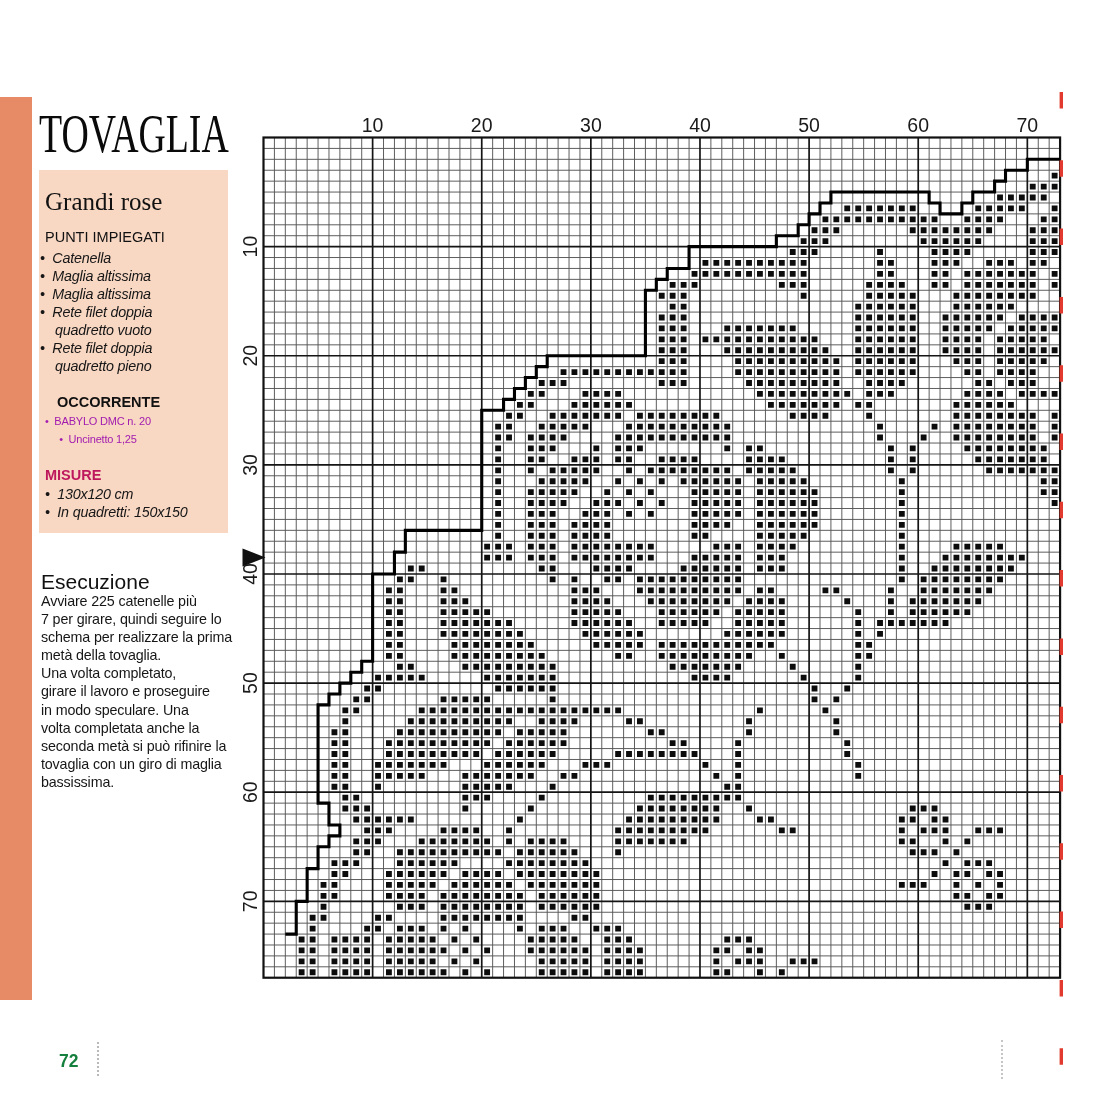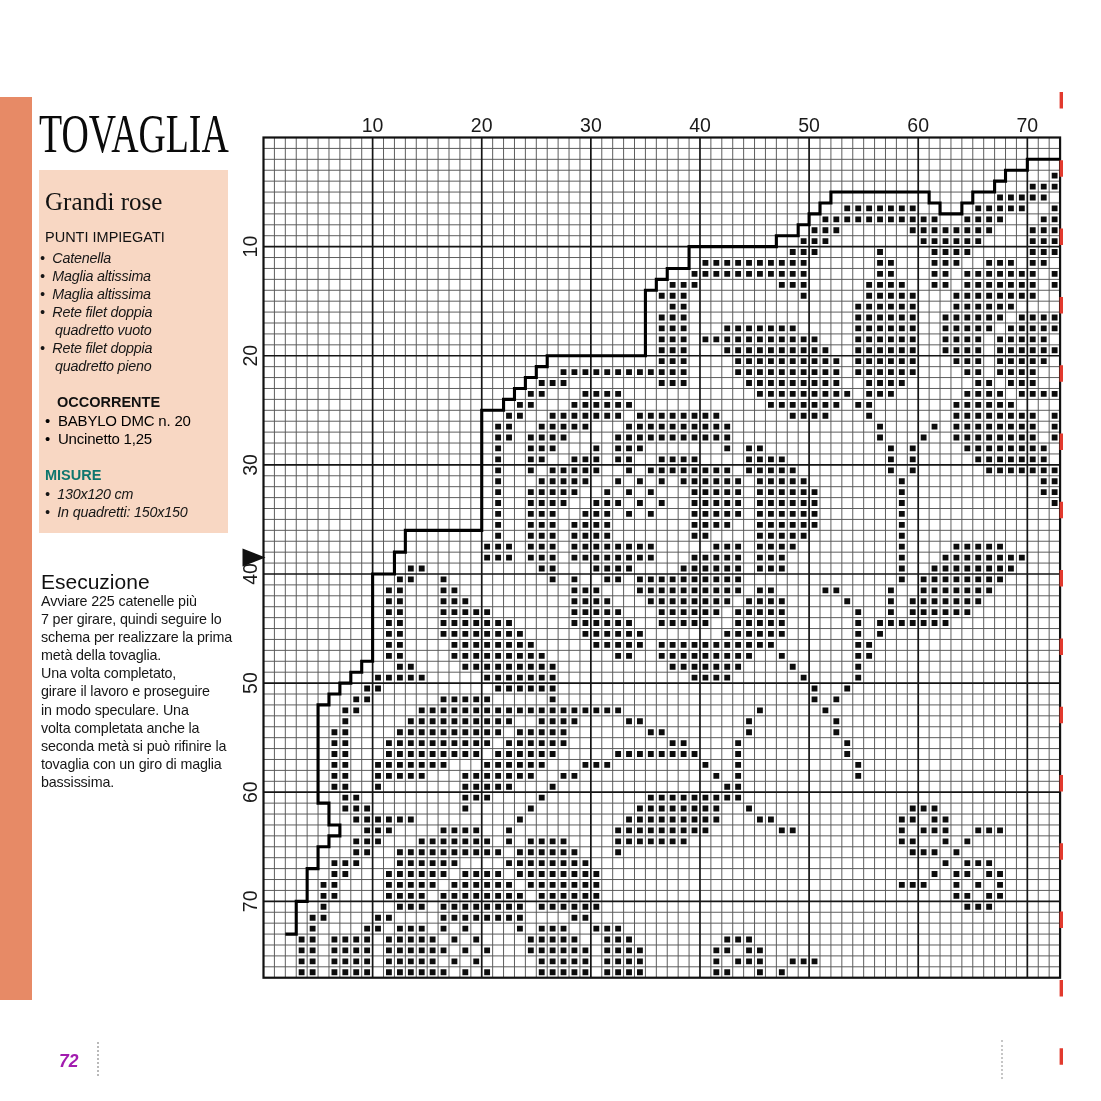--- a/index.html
+++ b/index.html
@@ -23,37 +23,37 @@
 <div>•&nbsp; Maglia altissima</div>
 <div>•&nbsp; Maglia altissima</div>
 <div>•&nbsp; Rete filet doppia</div>
 <div>&nbsp;&nbsp;&nbsp;&nbsp;quadretto vuoto</div>
 <div>•&nbsp; Rete filet doppia</div>
 <div>&nbsp;&nbsp;&nbsp;&nbsp;quadretto pieno</div>
 </div>
 
 <div class="abs" style="left:45px;top:394px;font-size:14.5px;font-weight:bold;color:#111;margin-left:12px;">OCCORRENTE</div>
 
-<div class="abs" style="left:45px;top:412px;font-size:15px;letter-spacing:-0.2px;color:#000000;line-height:18px;">
+<div class="abs" style="left:45px;top:412px;font-size:11px;letter-spacing:-0.2px;color:#a21caf;line-height:18px;text-align:center;">
 <div>•&nbsp; BABYLO DMC n. 20</div>
 <div>•&nbsp; Uncinetto 1,25</div>
 </div>
 
-<div class="abs" style="left:45px;top:467px;font-size:14.5px;font-weight:bold;color:#0f766e;">MISURE</div>
+<div class="abs" style="left:45px;top:467px;font-size:14.5px;font-weight:bold;color:#be185d;">MISURE</div>
 
 <div class="abs" style="left:45px;top:485px;font-size:14.3px;letter-spacing:-0.2px;color:#161616;line-height:18px;font-style:italic;">
 <div>•&nbsp; 130x120 cm</div>
 <div>•&nbsp; In quadretti: 150x150</div>
 </div>
 
 <div class="abs" style="left:41px;top:570px;font-family:Liberation Sans, sans-serif;font-size:21px;color:#111;">Esecuzione</div>
 
 <div class="abs" style="left:41px;top:592px;font-size:14.3px;letter-spacing:-0.15px;color:#161616;line-height:18.1px;white-space:nowrap;">Avviare 225 catenelle più<br>7 per girare, quindi seguire lo<br>schema per realizzare la prima<br>metà della tovaglia.<br>Una volta completato,<br>girare il lavoro e proseguire<br>in modo speculare. Una<br>volta completata anche la<br>seconda metà si può rifinire la<br>tovaglia con un giro di maglia<br>bassissima.</div>
 
-<div class="abs" style="left:59px;top:1051px;font-size:17.5px;font-weight:bold;color:#a21caf;font-style:italic;">72</div>
+<div class="abs" style="left:59px;top:1051px;font-size:17.5px;font-weight:bold;color:#15803d;">72</div>
 
 <div class="abs" style="left:97px;top:1042px;width:0;height:34px;border-left:2px dotted #b9b9b9;"></div>
 
 <div class="abs" style="left:1001px;top:1040px;width:0;height:39px;border-left:2px dotted #c6c6c6;"></div>
 
 <svg class="abs" style="left:0;top:0;" width="1101" height="1101" viewBox="0 0 1101 1101">
 
 <path d="M274.41 137.50V977.72 M285.32 137.50V977.72 M296.24 137.50V977.72 M307.15 137.50V977.72 M318.06 137.50V977.72 M328.97 137.50V977.72 M339.88 137.50V977.72 M350.80 137.50V977.72 M361.71 137.50V977.72 M383.53 137.50V977.72 M394.44 137.50V977.72 M405.36 137.50V977.72 M416.27 137.50V977.72 M427.18 137.50V977.72 M438.09 137.50V977.72 M449.00 137.50V977.72 M459.92 137.50V977.72 M470.83 137.50V977.72 M492.65 137.50V977.72 M503.56 137.50V977.72 M514.48 137.50V977.72 M525.39 137.50V977.72 M536.30 137.50V977.72 M547.21 137.50V977.72 M558.12 137.50V977.72 M569.04 137.50V977.72 M579.95 137.50V977.72 M601.77 137.50V977.72 M612.68 137.50V977.72 M623.60 137.50V977.72 M634.51 137.50V977.72 M645.42 137.50V977.72 M656.33 137.50V977.72 M667.24 137.50V977.72 M678.16 137.50V977.72 M689.07 137.50V977.72 M710.89 137.50V977.72 M721.80 137.50V977.72 M732.72 137.50V977.72 M743.63 137.50V977.72 M754.54 137.50V977.72 M765.45 137.50V977.72 M776.36 137.50V977.72 M787.28 137.50V977.72 M798.19 137.50V977.72 M820.01 137.50V977.72 M830.92 137.50V977.72 M841.84 137.50V977.72 M852.75 137.50V977.72 M863.66 137.50V977.72 M874.57 137.50V977.72 M885.48 137.50V977.72 M896.40 137.50V977.72 M907.31 137.50V977.72 M929.13 137.50V977.72 M940.04 137.50V977.72 M950.96 137.50V977.72 M961.87 137.50V977.72 M972.78 137.50V977.72 M983.69 137.50V977.72 M994.60 137.50V977.72 M1005.52 137.50V977.72 M1016.43 137.50V977.72 M1038.25 137.50V977.72 M1049.16 137.50V977.72 M263.50 148.41H1060.08 M263.50 159.32H1060.08 M263.50 170.24H1060.08 M263.50 181.15H1060.08 M263.50 192.06H1060.08 M263.50 202.97H1060.08 M263.50 213.88H1060.08 M263.50 224.80H1060.08 M263.50 235.71H1060.08 M263.50 257.53H1060.08 M263.50 268.44H1060.08 M263.50 279.36H1060.08 M263.50 290.27H1060.08 M263.50 301.18H1060.08 M263.50 312.09H1060.08 M263.50 323.00H1060.08 M263.50 333.92H1060.08 M263.50 344.83H1060.08 M263.50 366.65H1060.08 M263.50 377.56H1060.08 M263.50 388.48H1060.08 M263.50 399.39H1060.08 M263.50 410.30H1060.08 M263.50 421.21H1060.08 M263.50 432.12H1060.08 M263.50 443.04H1060.08 M263.50 453.95H1060.08 M263.50 475.77H1060.08 M263.50 486.68H1060.08 M263.50 497.60H1060.08 M263.50 508.51H1060.08 M263.50 519.42H1060.08 M263.50 530.33H1060.08 M263.50 541.24H1060.08 M263.50 552.16H1060.08 M263.50 563.07H1060.08 M263.50 584.89H1060.08 M263.50 595.80H1060.08 M263.50 606.72H1060.08 M263.50 617.63H1060.08 M263.50 628.54H1060.08 M263.50 639.45H1060.08 M263.50 650.36H1060.08 M263.50 661.28H1060.08 M263.50 672.19H1060.08 M263.50 694.01H1060.08 M263.50 704.92H1060.08 M263.50 715.84H1060.08 M263.50 726.75H1060.08 M263.50 737.66H1060.08 M263.50 748.57H1060.08 M263.50 759.48H1060.08 M263.50 770.40H1060.08 M263.50 781.31H1060.08 M263.50 803.13H1060.08 M263.50 814.04H1060.08 M263.50 824.96H1060.08 M263.50 835.87H1060.08 M263.50 846.78H1060.08 M263.50 857.69H1060.08 M263.50 868.60H1060.08 M263.50 879.52H1060.08 M263.50 890.43H1060.08 M263.50 912.25H1060.08 M263.50 923.16H1060.08 M263.50 934.08H1060.08 M263.50 944.99H1060.08 M263.50 955.90H1060.08 M263.50 966.81H1060.08" stroke="#555" stroke-width="0.95" fill="none"></path>
 
 <path d="M372.62 137.50V977.72 M481.74 137.50V977.72 M590.86 137.50V977.72 M699.98 137.50V977.72 M809.10 137.50V977.72 M918.22 137.50V977.72 M1027.34 137.50V977.72 M263.50 246.62H1060.08 M263.50 355.74H1060.08 M263.50 464.86H1060.08 M263.50 573.98H1060.08 M263.50 683.10H1060.08 M263.50 792.22H1060.08 M263.50 901.34H1060.08" stroke="#151515" stroke-width="1.7" fill="none"></path>

